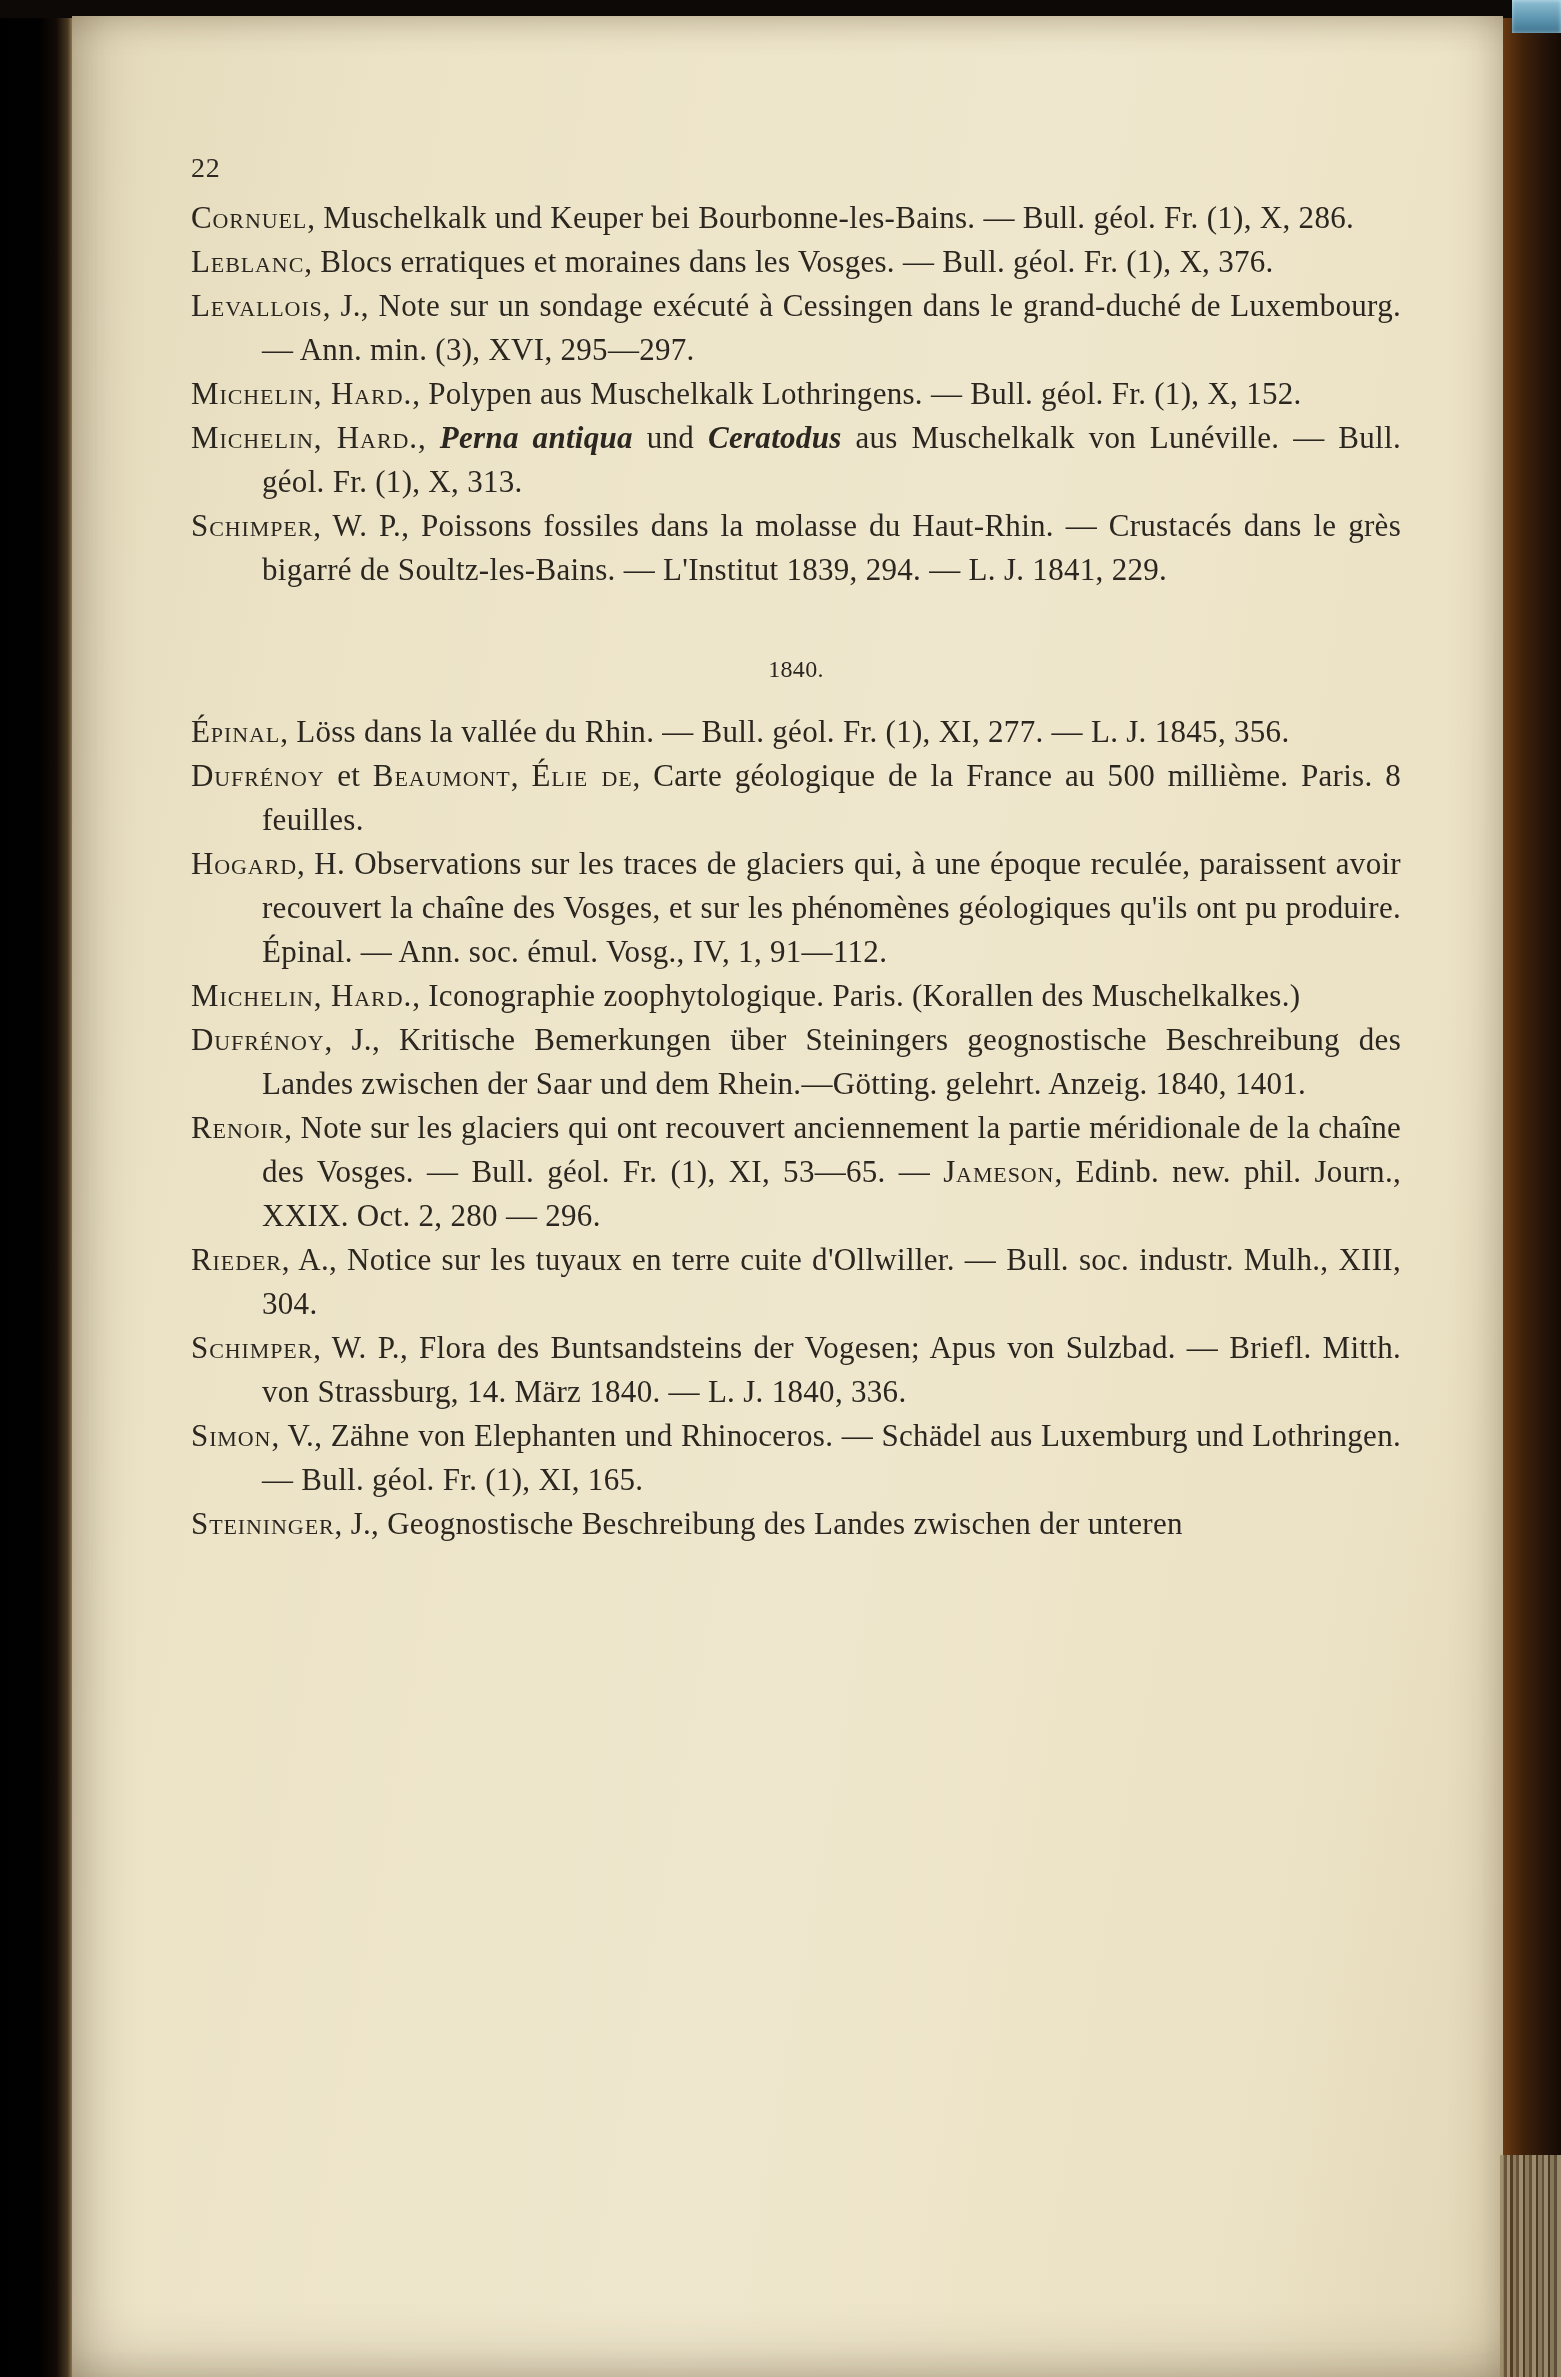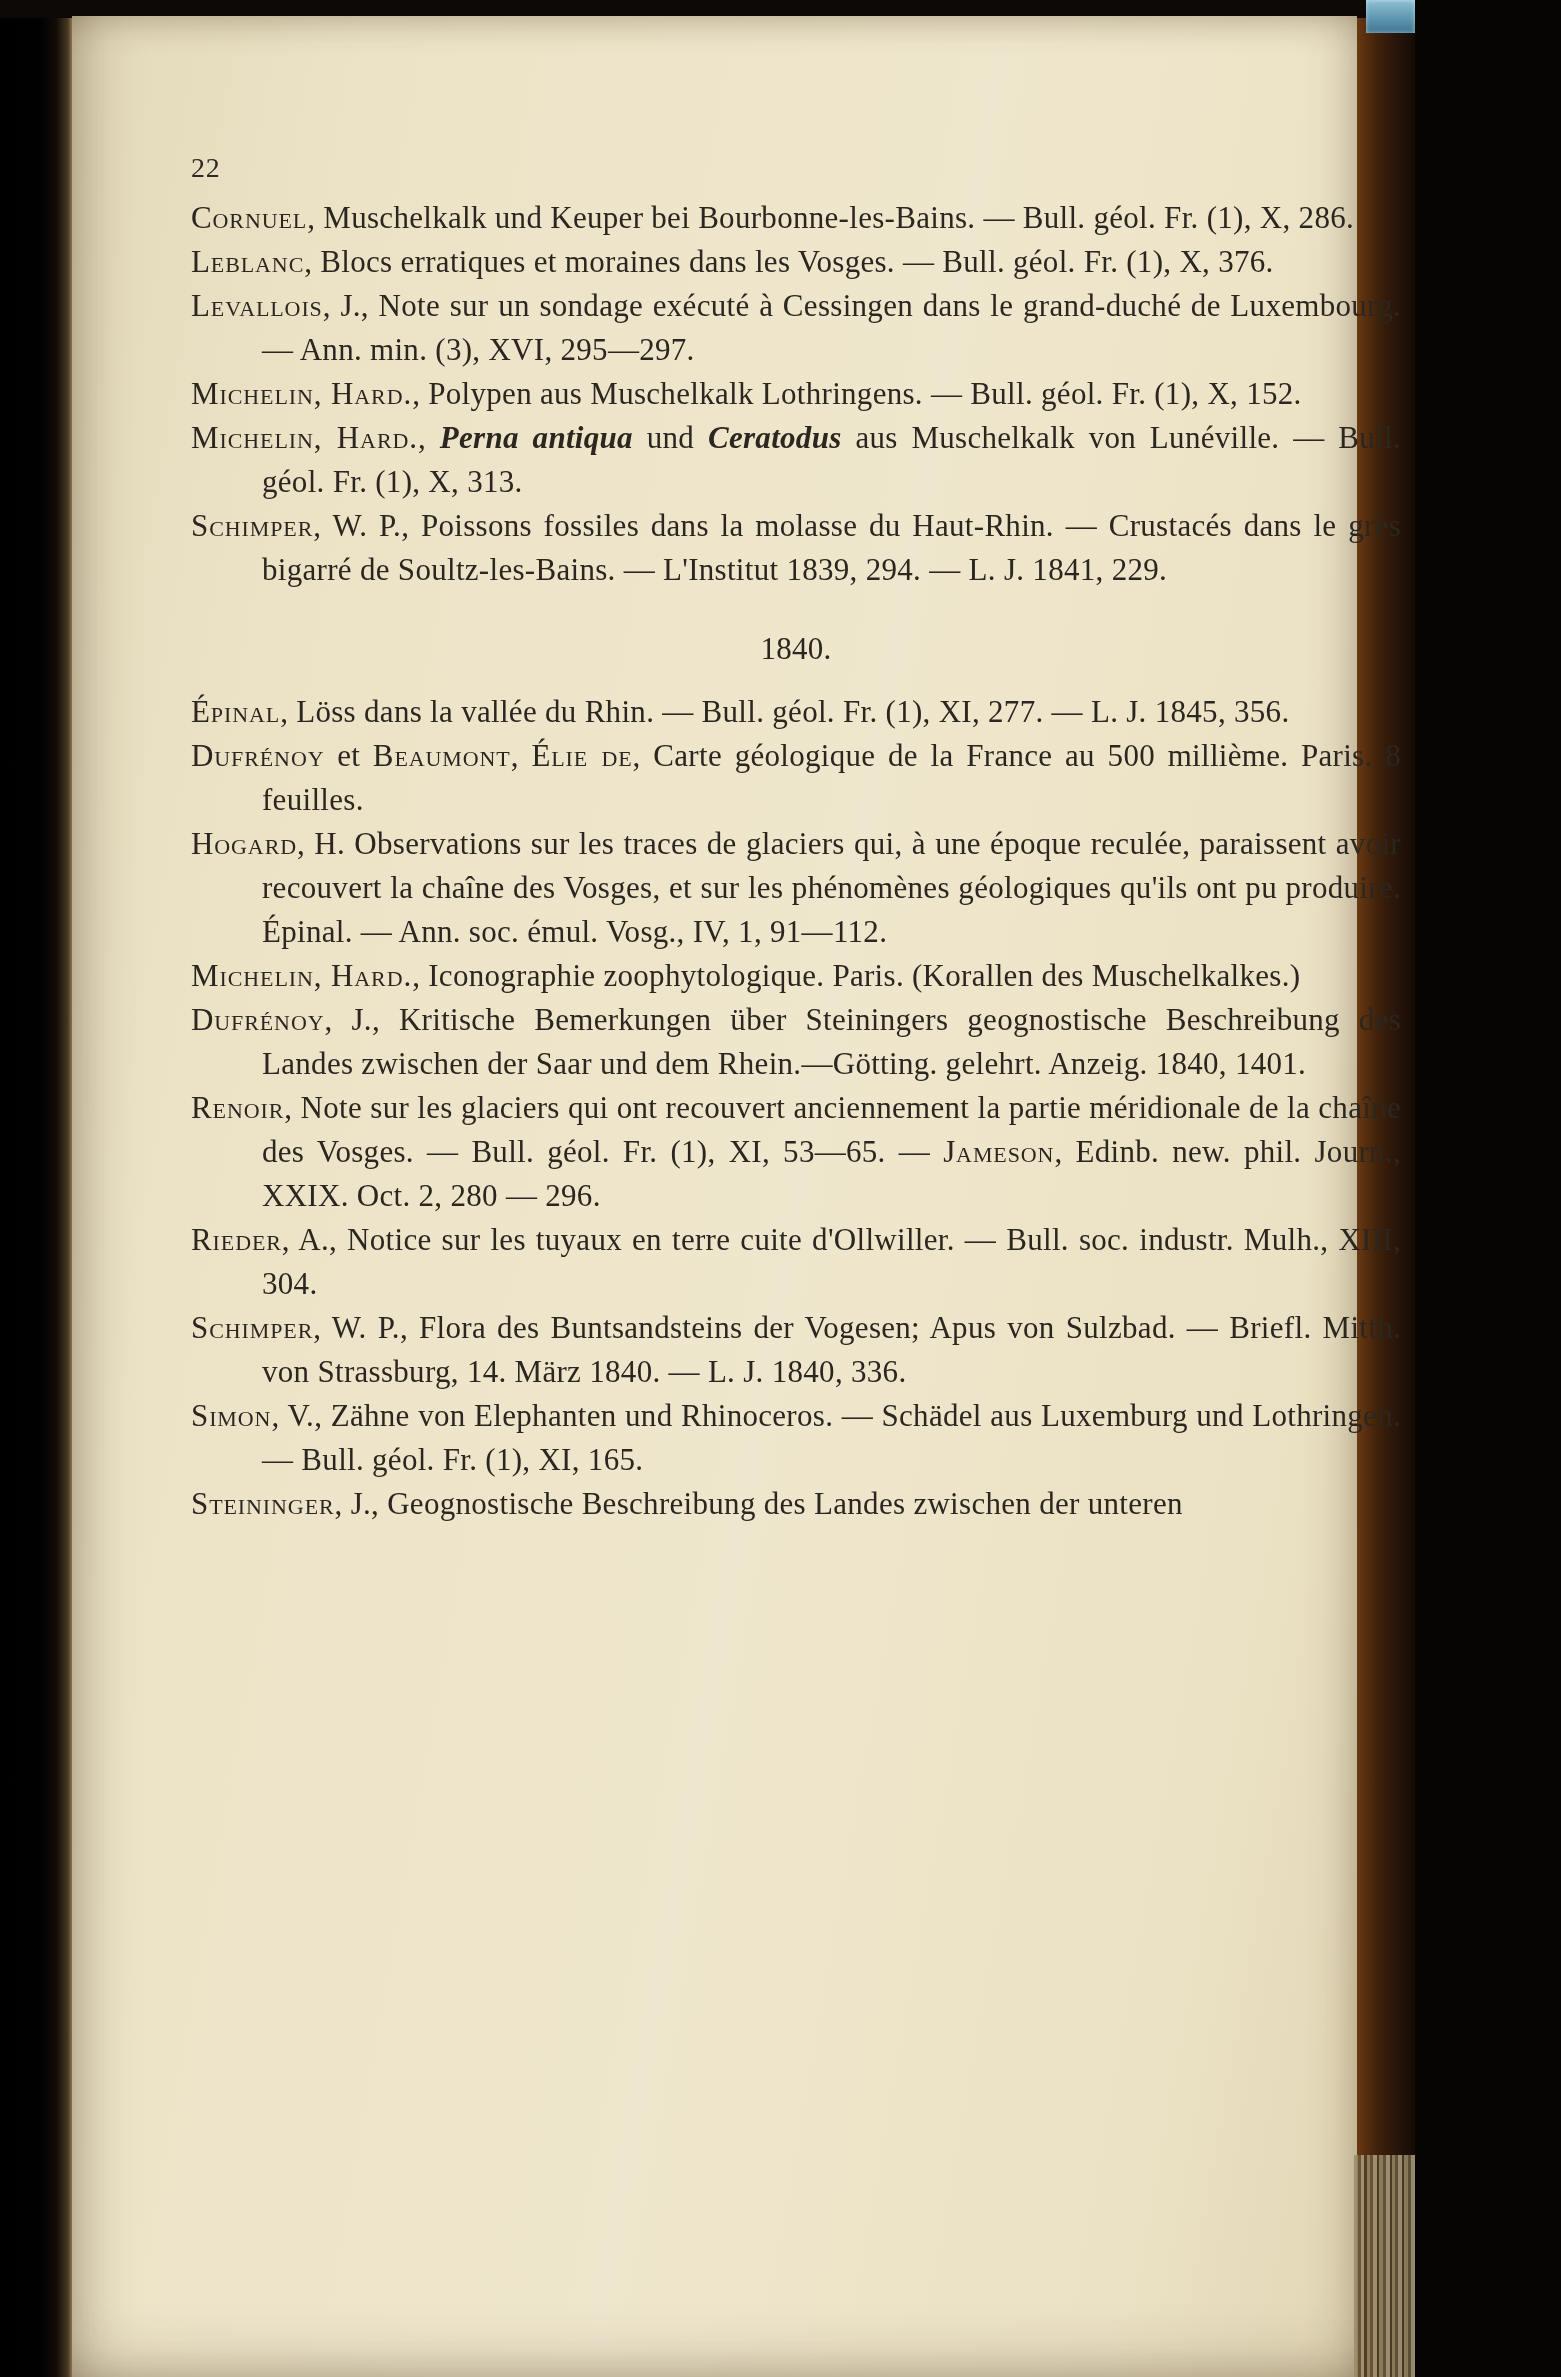--- a/index.html
+++ b/index.html
@@ -2,21 +2,21 @@
 <html style="font-size:11.8px"><head>
 <meta charset="utf-8">
 <style>
   html, body {
     margin: 0;
     padding: 0;
     background: #070503;
   }
   .scan {
     position: relative;
-    width: 1415px;
+    width: 1561px;
     height: 2377px;
     background: #0b0805;
     overflow: hidden;
     font-family: "Liberation Serif", "DejaVu Serif", serif;
   }
   .binding-edge-left {
     position: absolute;
     left: 0; top: 0; bottom: 0;
     width: 72px;
     background: linear-gradient(90deg, #000 0%, #020101 55%, #120b06 78%, #473722 94%, #8a744e 100%);
@@ -82,22 +82,22 @@
   .sc {
     font-variant: small-caps;
     letter-spacing: 0.9px;
   }
   .it {
     font-style: italic;
     font-weight: bold;
   }
   .year-heading {
     text-align: center;
-    margin: 35px 0 19px 0;
-    font-size: 31px;
+    margin: 55px 0 19px 0;
+    font-size: 24px;
     color: #2b2720;
   }
 </style>
 </head>
 <body>
 
 <div class="scan">
   <div class="binding-edge-left"></div>
   <div class="right-edge"></div>
   <div class="top-edge"></div>

